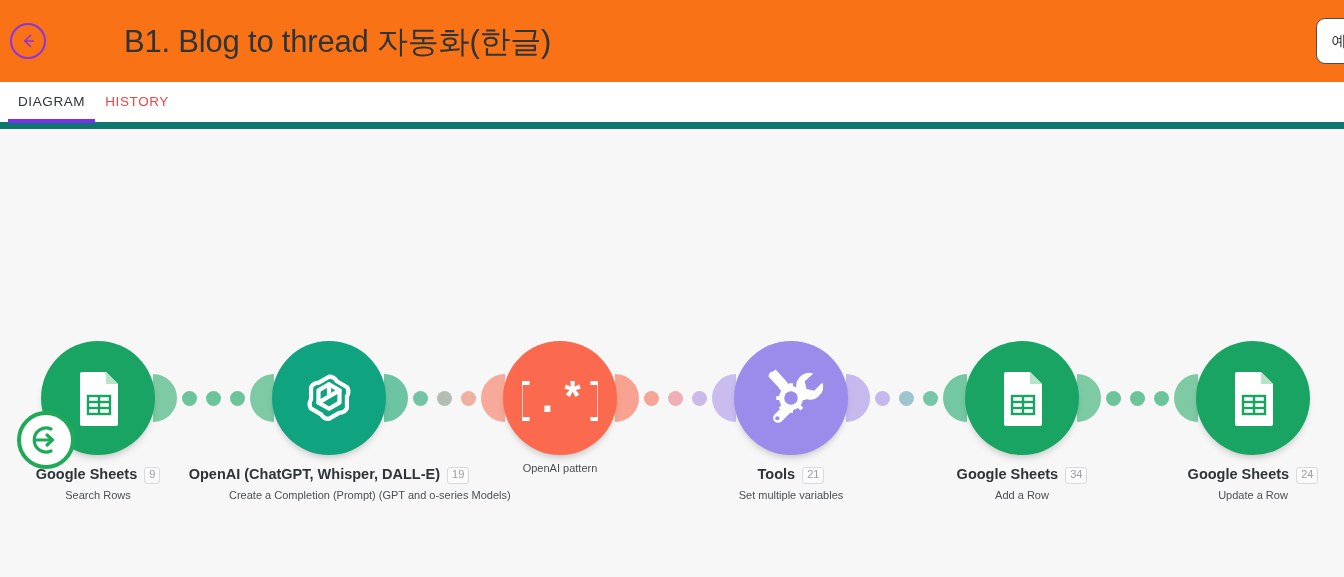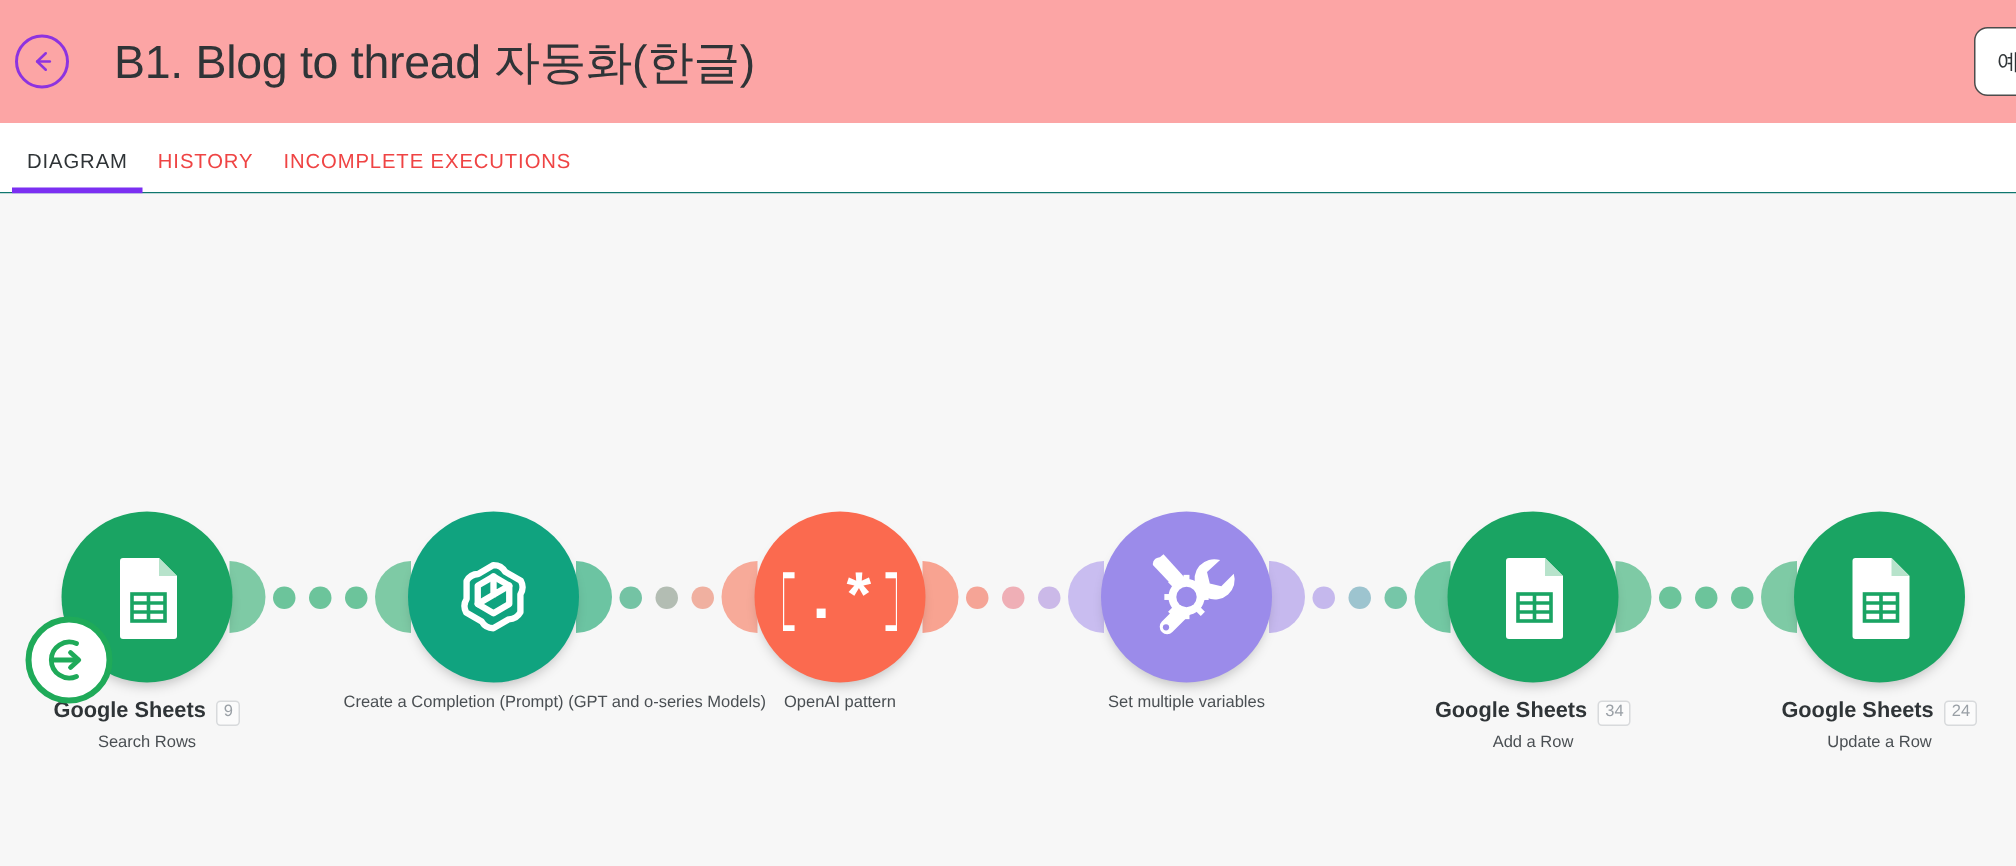--- a/index.html
+++ b/index.html
@@ -8,24 +8,25 @@
     overflow: hidden;
     background: #ffffff;
     font-family: "Liberation Sans", sans-serif;
     -webkit-font-smoothing: antialiased;
   }
 
   
   .topbar {
     position: relative;
     height: 82px;
-    background: #fca5a5;
+    background: #f97316;
     display: flex;
     align-items: center;
     padding-left: 6px;
+    gap: 48px;
   }
   .back-btn {
     width: 36px; height: 36px;
     flex: 0 0 36px;
     border: 2px solid #8d33e0;
     border-radius: 50%;
     display: flex; align-items: center; justify-content: center;
     cursor: pointer;
     margin-left: 4px;
   }
@@ -56,21 +57,21 @@
     overflow: hidden;
   }
 
   
   .tabbar {
     height: 47px;
     background: #ffffff;
     display: flex;
     align-items: flex-end;
     padding-left: 8px;
-    border-bottom: 1px solid #0f766e;
+    border-bottom: 7px solid #0f766e;
     position: relative;
   }
   .tab {
     font-size: 13.5px;
     letter-spacing: 0.6px;
     color: #ef4444;
     padding: 0 10px 13px 10px;
     cursor: pointer;
     position: relative;
     white-space: nowrap;
@@ -191,21 +192,20 @@
   </div>
   <div class="scenario-title">B1. Blog to thread 자동화(한글)</div>
   <div class="topbar-right">
     <div class="corner-btn">예</div>
   </div>
 </div>
 
 <div class="tabbar">
   <div class="tab active">DIAGRAM</div>
   <div class="tab">HISTORY</div>
-  <div class="tab">INCOMPLETE EXECUTIONS</div>
 </div>
 
 <div class="canvas">
   <div class="flow" id="flow">
       <div class="conn" style="left: 98px; width: 231px;">
         <div class="cap left" style="left: 55px; background: rgb(126, 202, 165);"></div>
         <div class="cap right" style="left: 152px; background: rgb(126, 202, 165);"></div>
         <div class="dot" style="left: 84px; background: rgb(108, 196, 155);"></div>
         <div class="dot" style="left: 108px; background: rgb(108, 196, 155);"></div>
         <div class="dot" style="left: 132px; background: rgb(108, 196, 155);"></div>
@@ -272,20 +272,24 @@
         <div class="bubble-wrap">
           <div class="bubble" style="background: rgb(16, 163, 127);">
             <span>
               <svg width="70" height="70" viewBox="0 0 48 48">
     <path fill="none" stroke="#ffffff" stroke-width="2.9" stroke-linejoin="round" stroke-linecap="round" d="M24 9.4 a6.2 6.2 0 0 1 5.4 3.1 l7.1 4.1 a6.2 6.2 0 0 1 -0.2 6.2 l0 8.2 a6.2 6.2 0 0 1 -5.3 3.2 l-7.1 4.1 a6.2 6.2 0 0 1 -5.3 -3.1 l-7.1 -4.1 a6.2 6.2 0 0 1 0.2 -6.2 l0 -8.2 a6.2 6.2 0 0 1 5.3 -3.2 z"></path>
     <path fill="none" stroke="#ffffff" stroke-width="2.9" stroke-linejoin="round" stroke-linecap="round" d="M24 14.6 l7.2 4.2 l0 8.4 l-7.2 4.2 l-7.2 -4.2 l0 -8.4 z"></path>
     <path fill="none" stroke="#ffffff" stroke-width="2.9" stroke-linecap="round" d="M24 14.6 l0 8.4 M31.2 18.8 l-7.2 4.2 M16.8 27.2 l7.2 -4.2"></path>
   </svg>
             </span>
           </div>
+        </div>
+        <div class="node-label">
+          <span>OpenAI (ChatGPT, Whisper, DALL-E)</span>
+          <span class="node-num">19</span>
         </div>
         <div class="node-sub">Create a Completion (Prompt) (GPT and o-series Models)</div>
       </div>
       <div class="node" style="left: 560px;">
         <div class="bubble-wrap">
           <div class="bubble" style="background: rgb(251, 106, 79);">
             <span>
               <svg width="76" height="52" viewBox="0 0 76 52">
     <text x="38" y="40" text-anchor="middle" font-family="'Liberation Mono', monospace" font-size="42" font-weight="bold" fill="#ffffff">[.*]</text>
   </svg>
@@ -317,20 +321,24 @@
         <rect x="22" y="21" width="3.6" height="5" transform="rotate(-45 23.8 23.5)"></rect>
         <rect x="38.4" y="38" width="3.6" height="5" transform="rotate(-45 40.2 40.5)"></rect>
         <rect x="38.4" y="21" width="3.6" height="5" transform="rotate(45 40.2 23.5)"></rect>
         <rect x="22" y="38" width="3.6" height="5" transform="rotate(45 23.8 40.5)"></rect>
       </g>
     </g>
   </svg>
             </span>
           </div>
         </div>
+        <div class="node-label">
+          <span>Tools</span>
+          <span class="node-num">21</span>
+        </div>
         <div class="node-sub">Set multiple variables</div>
       </div>
       <div class="node" style="left: 1022px;">
         <div class="bubble-wrap">
           <div class="bubble" style="background: rgb(26, 164, 99);">
             <span>
               <svg width="64" height="64" viewBox="0 0 64 64">
     <path d="M16 6 h24 l12 12 v40 a2 2 0 0 1 -2 2 h-34 a2 2 0 0 1 -2 -2 v-50 a2 2 0 0 1 2 -2 z" fill="#ffffff"></path>
     <path d="M40 6 l12 12 h-12 z" fill="#b7e3cb"></path>
     <rect x="22" y="30" width="22" height="18" fill="none" stroke="#1aa463" stroke-width="2.4"></rect>

